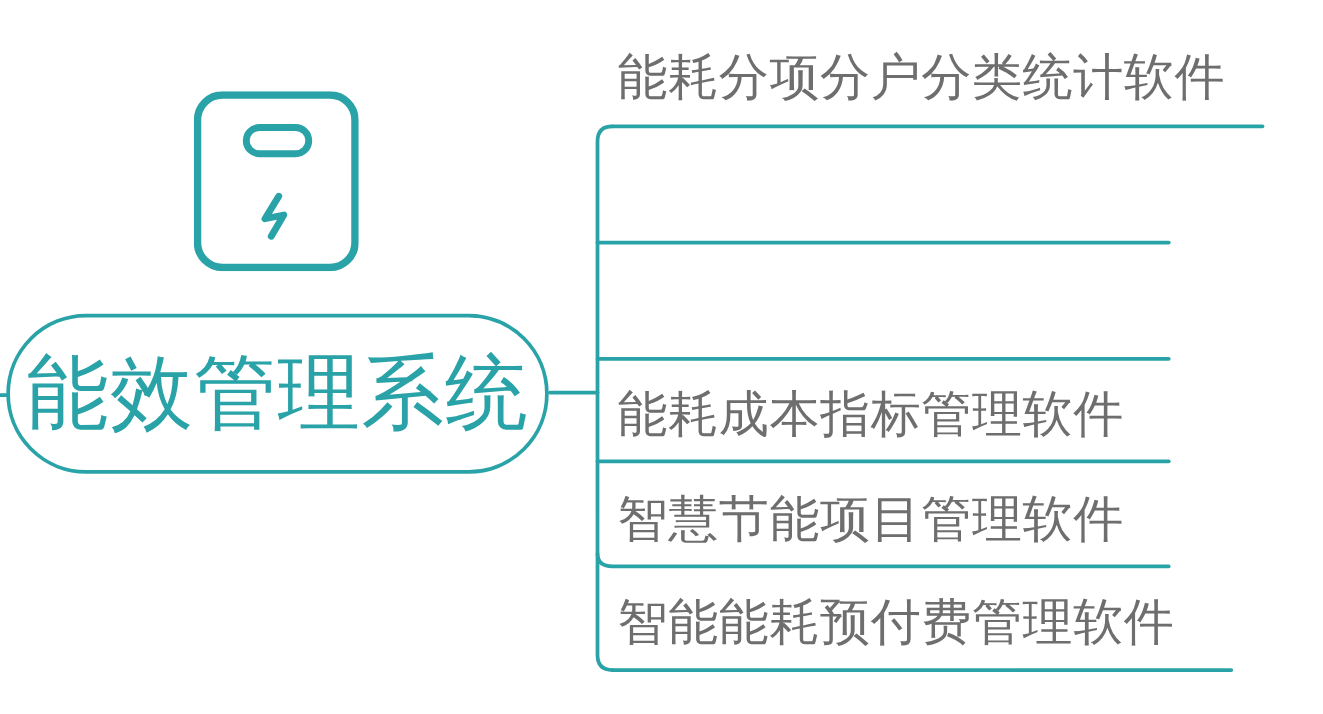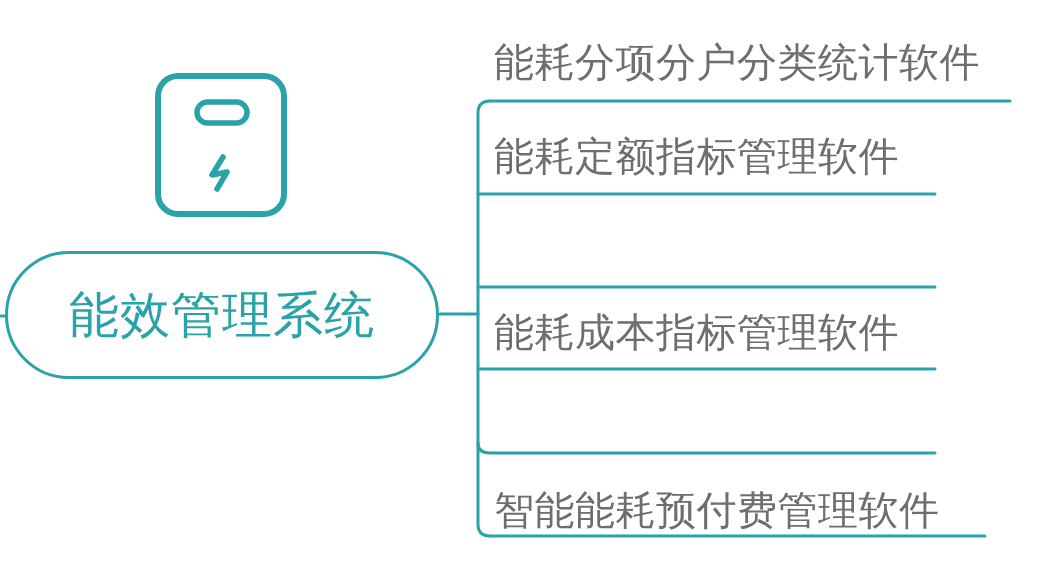--- a/index.html
+++ b/index.html
@@ -7,21 +7,21 @@
            font-family: "DejaVu Sans", "Liberation Sans", sans-serif; }
     .canvas { position: absolute; left: 0; top: 0; width: 1058px; height: 571px; }
     svg.lines { position: absolute; left: 0; top: 0; width: 1058px; height: 571px; pointer-events: none; }
     .icon-box { position: absolute; left: 155px; top: 73px; width: 132px; height: 144px; }
     .root-node {
       position: absolute; left: 5px; top: 251px; width: 434px; height: 128px;
       border: 3px solid #2aa3a8; border-radius: 66px; box-sizing: border-box;
       display: flex; align-items: center; justify-content: center;
       background: #ffffff;
     }
-    .root-label { color: #2aa3a8; font-size: 50px; letter-spacing: 1px; white-space: nowrap; }
+    .root-label { color: #2aa3a8; font-size: 66px; letter-spacing: 1px; white-space: nowrap; }
     .branch {
       position: absolute; left: 494px; color: #6e6e6e; font-size: 40px;
       white-space: nowrap; line-height: 1; letter-spacing: 0.5px;
     }
   </style>
 </head>
 <body>
 
 <div class="canvas">
 
@@ -49,17 +49,17 @@
       <rect x="42" y="29" width="50" height="21" rx="10.5" ry="10.5" fill="none" stroke="#2aa3a8" stroke-width="5.5"></rect>
       <path d="M 68 84 L 57 102 L 72 99 L 62 116" fill="none" stroke="#2aa3a8" stroke-width="5.5" stroke-linecap="round" stroke-linejoin="round"></path>
     </svg>
   </div>
 
   <div class="root-node">
     <span class="root-label">能效管理系统</span>
   </div>
 
   <div class="branch" style="top:42px;text-align:center;">能耗分项分户分类统计软件</div>
-  <div class="branch" style="top:136px;">能耗定额指标管理软件</div>
   <div class="branch" style="top:312px;text-align:right;">能耗成本指标管理软件</div>
-  <div class="branch" style="top:478px;margin-top:12px;">智能能耗预付费管理软件</div>
+  <div class="branch" style="top:396px;">智慧节能项目管理软件</div>
+  <div class="branch" style="top:478px;">智能能耗预付费管理软件</div>
 
 </div>
 
 </body></html>

